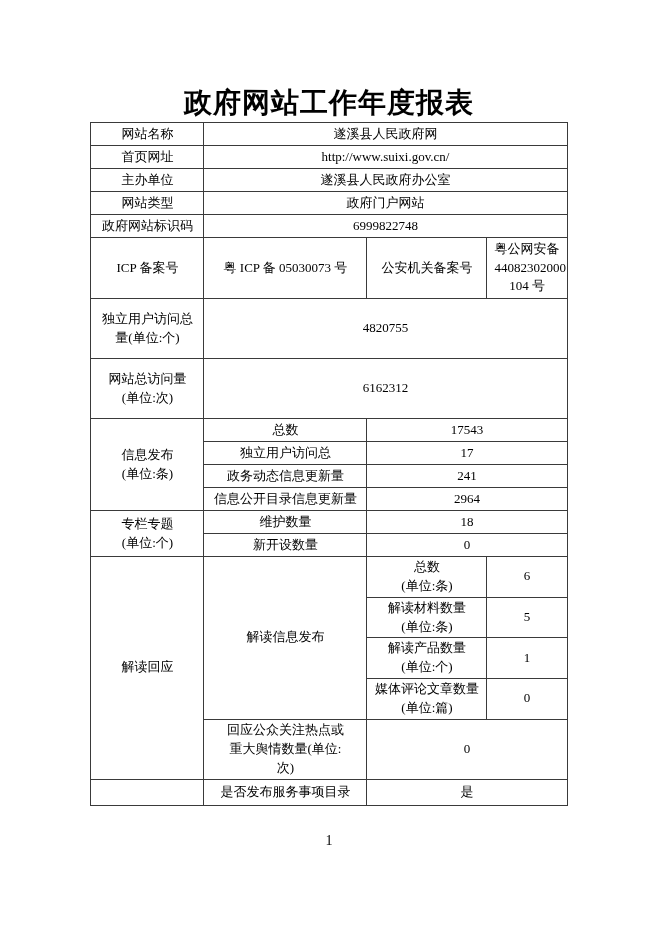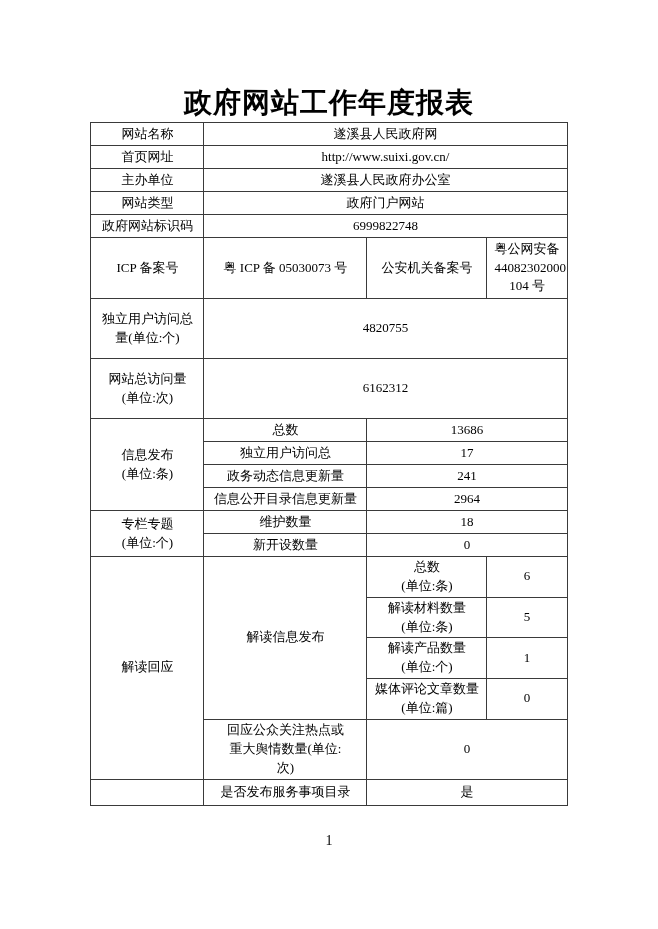--- a/index.html
+++ b/index.html
@@ -130,21 +130,21 @@
     <tr class="h43">
       <td>网站总访问量
 (单位:次)</td>
       <td colspan="3">6162312</td>
     </tr>
 
     <tr class="h23">
       <td rowspan="4">信息发布
 (单位:条)</td>
       <td>总数</td>
-      <td colspan="2">13686</td>
+      <td colspan="2">17543</td>
     </tr>
     <tr class="h23">
       <td>独立用户访问总</td>
       <td colspan="2">17</td>
     </tr>
     <tr class="h23">
       <td>政务动态信息更新量</td>
       <td colspan="2">241</td>
     </tr>
     <tr class="h23">

